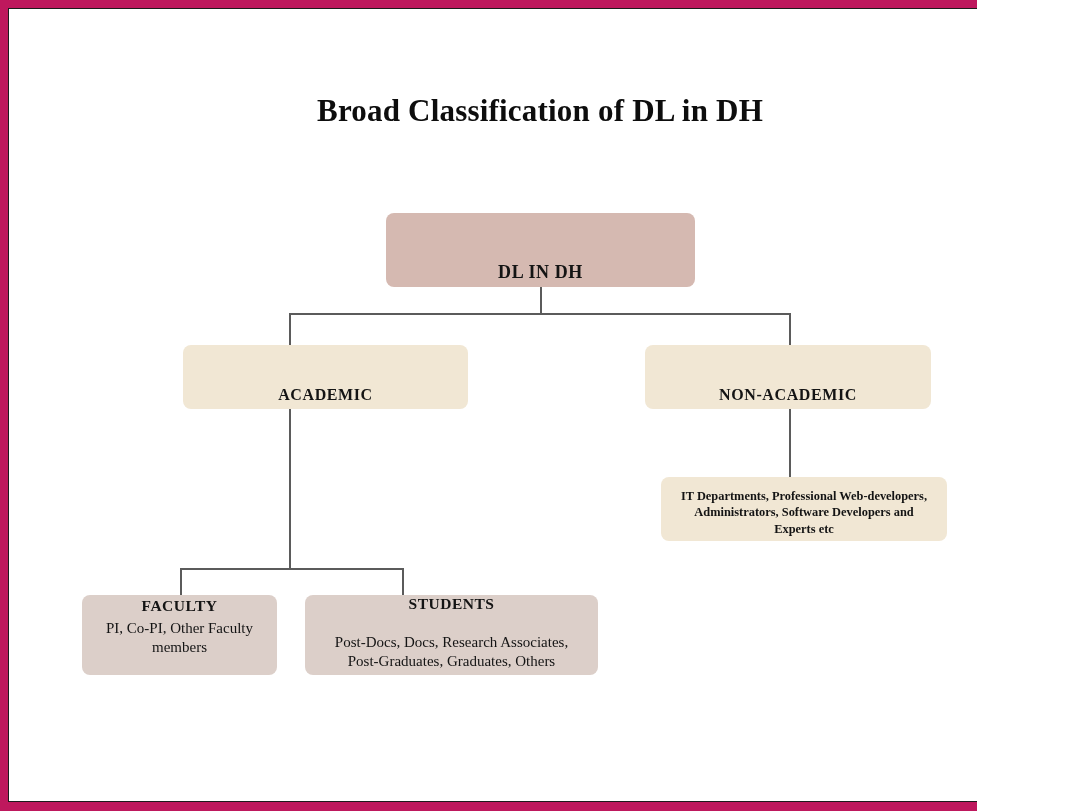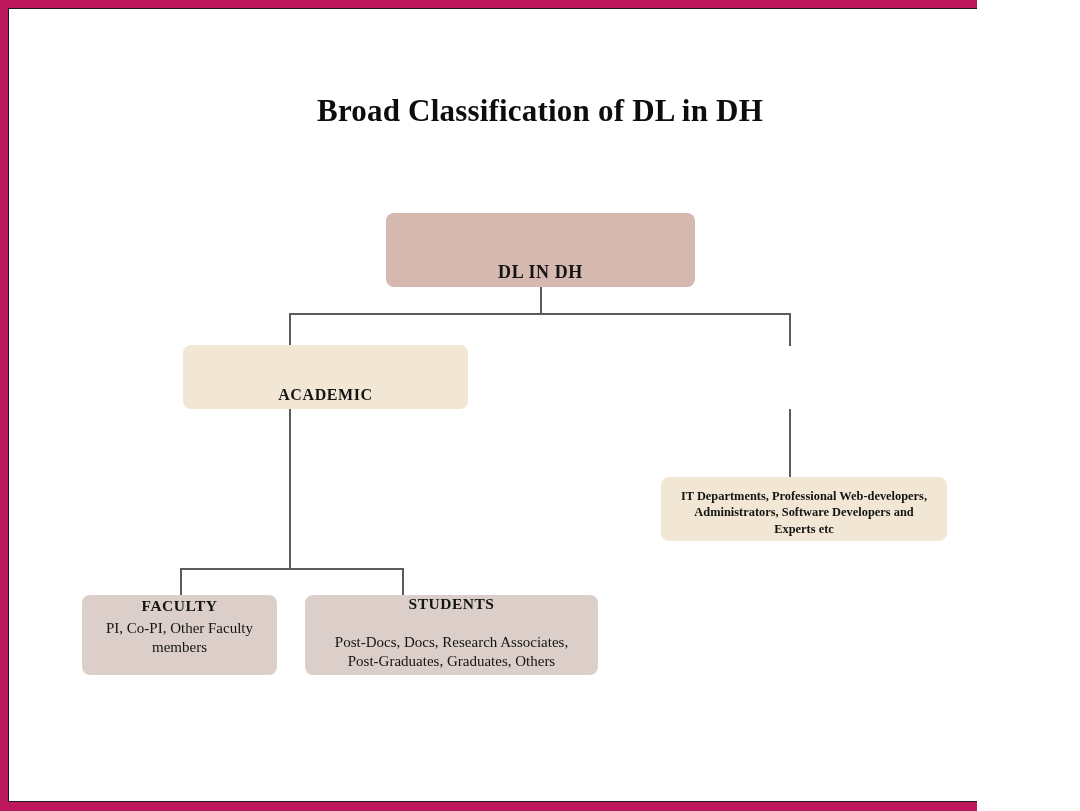--- a/index.html
+++ b/index.html
@@ -176,20 +176,23 @@
     <div class="conn v" style="left:402px; top:568px; height:28px;"></div>
 
     <div class="node" id="node-root">
       <div class="title">DL IN DH</div>
     </div>
 
     <div class="node" id="node-academic">
       <div class="title">ACADEMIC</div>
     </div>
 
+    <div class="node" id="node-nonacademic">
+      <div class="title">NON-ACADEMIC</div>
+    </div>
 
     <div class="node" id="node-nonacademic-detail">
       <div class="sub">IT Departments, Professional Web-developers, Administrators, Software Developers and Experts etc</div>
     </div>
 
     <div class="node" id="node-faculty">
       <div class="title">FACULTY</div>
       <div class="sub">PI, Co-PI, Other Faculty members</div>
     </div>
 

